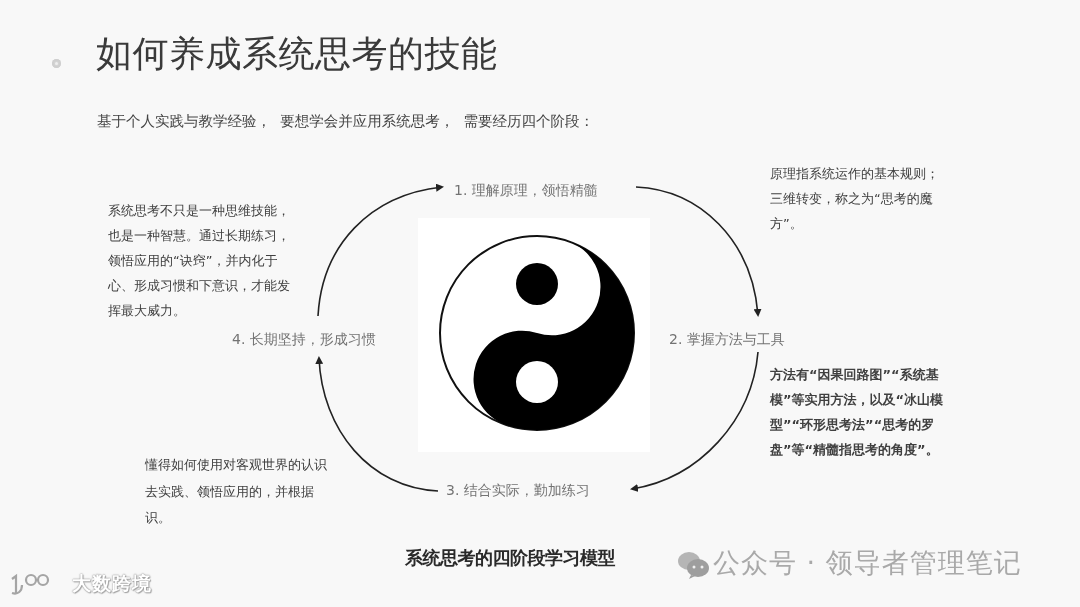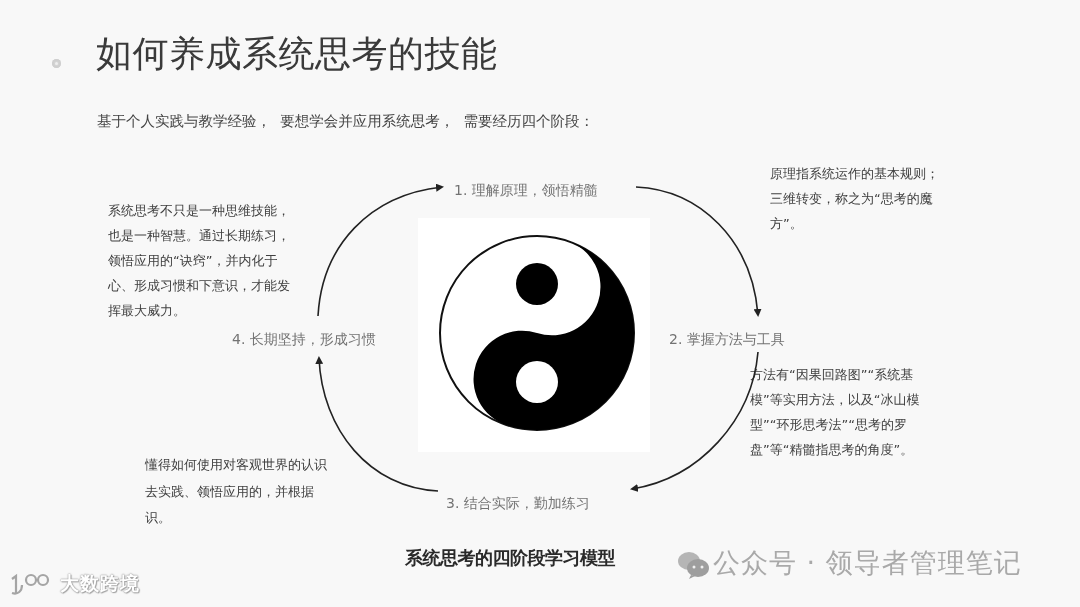--- a/index.html
+++ b/index.html
@@ -24,44 +24,44 @@
     white-space: nowrap;
   }
   .subtitle {
     left: 97px; top: 112px; font-size: 14.5px; color: #444; white-space: pre;
   }
   .note {
     font-size: 13px; color: #404040; line-height: 25px;
   }
   .note-tl { left: 108px; top: 198px; width: 200px; }
   .note-tr { left: 770px; top: 161px; width: 200px; }
-  .note-br { left: 750px; top: 362px; width: 200px; }
+  .note-br { left: 770px; top: 362px; width: 200px; font-weight: bold; }
   .note-bl { left: 145px; top: 452px; width: 200px; line-height: 26.5px; }
   .stage {
     font-size: 14px; color: #737373; white-space: nowrap;
   }
   .stage-1 { left: 454px; top: 182px; }
   .stage-2 { left: 669px; top: 331px; }
-  .stage-3 { left: 446px; top: 482px; margin-top: 13px; }
+  .stage-3 { left: 446px; top: 482px; }
   .stage-4 { left: 232px; top: 331px; }
   .yin-yang-box {
     left: 418px; top: 218px; width: 232px; height: 234px; background: #ffffff;
   }
   .arrows { left: 0; top: 0; width: 1080px; height: 607px; pointer-events: none; }
   .caption {
     left: 405px; top: 546px; font-size: 18px; font-weight: bold; color: #2a2a2a;
     white-space: nowrap; letter-spacing: -0.5px;
   }
   .wechat-icon { left: 677px; top: 551px; width: 34px; height: 28px; }
   .watermark {
     left: 713px; top: 545px; font-size: 27px; color: #a9a9a9; white-space: nowrap;
     letter-spacing: 1px;
   }
   .logo {
-    left: 8px; top: 571px; display: flex; align-items: center; gap: 8px;
+    left: 8px; top: 571px; display: flex; align-items: center; gap: 20px;
   }
   .logo-mark { width: 44px; height: 26px; }
   .logo-text {
     font-size: 19px; color: #ffffff; font-weight: bold;
     text-shadow: 0 0 2px #9a9a9a, 0 0 1px #8a8a8a, 1px 1px 1px #aaa;
     letter-spacing: 1px; white-space: nowrap;
   }
 </style>
 </head>
 <body>

